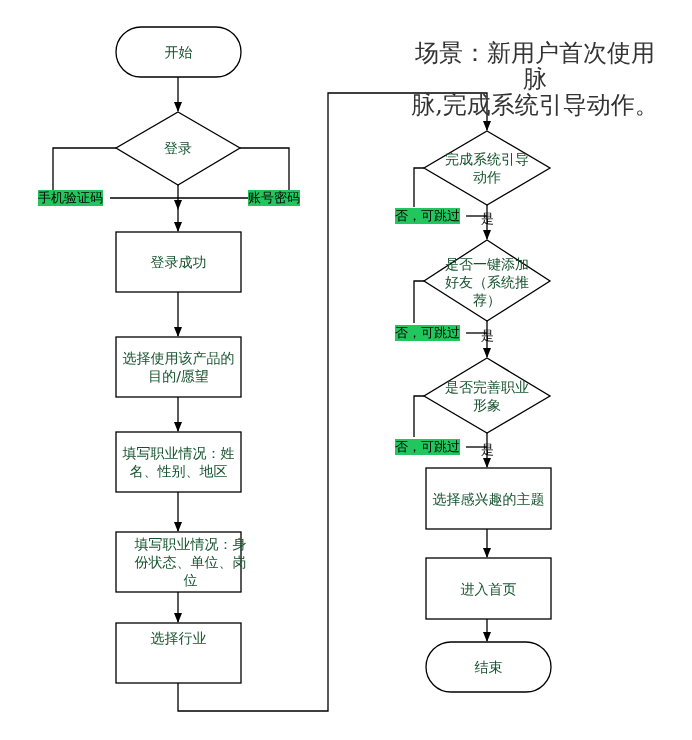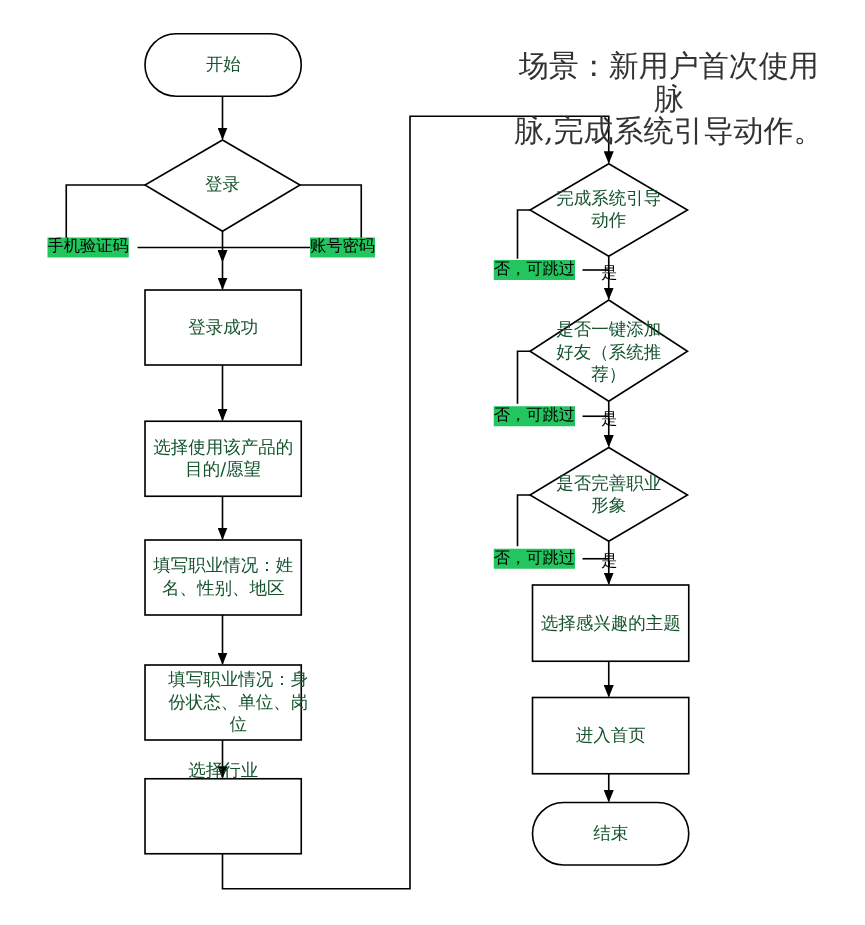--- a/index.html
+++ b/index.html
@@ -69,21 +69,21 @@
   <div>场景：新用户首次使用脉</div>
   <div>脉,完成系统引导动作。</div>
 </div>
 
 <div class="node-text" style="left:116px;top:27px;width:125px;height:50px;">开始</div>
 <div class="node-text" style="left:138px;top:132px;width:80px;height:32px;text-align:center;">登录</div>
 <div class="node-text" style="left:116px;top:232px;width:125px;height:60px;">登录成功</div>
 <div class="node-text" style="left:122px;top:337px;width:113px;height:60px;">选择使用该产品的目的/愿望</div>
 <div class="node-text" style="left:120px;top:432px;width:117px;height:60px;">填写职业情况：姓名、性别、地区</div>
 <div class="node-text" style="left:132px;top:532px;width:117px;height:60px;">填写职业情况：身份状态、单位、岗位</div>
-<div class="node-text" style="left:116px;top:587px;width:125px;height:60px;">选择行业</div>
+<div class="node-text" style="left:116px;top:608px;width:125px;height:60px;">选择行业</div>
 
 <div class="label" style="left:38px;top:190px;">手机验证码</div>
 <div class="label" style="left:248px;top:190px;">账号密码</div>
 
 <div class="node-text" style="left:444px;top:148px;width:86px;height:40px;">完成系统引导动作</div>
 <div class="node-text" style="left:444px;top:254px;width:86px;height:56px;">是否一键添加好友（系统推荐）</div>
 <div class="node-text" style="left:444px;top:376px;width:86px;height:40px;">是否完善职业形象</div>
 <div class="node-text" style="left:426px;top:468px;width:125px;height:61px;">选择感兴趣的主题</div>
 <div class="node-text" style="left:426px;top:558px;width:125px;height:61px;">进入首页</div>
 <div class="node-text" style="left:426px;top:642px;width:125px;height:50px;">结束</div>

